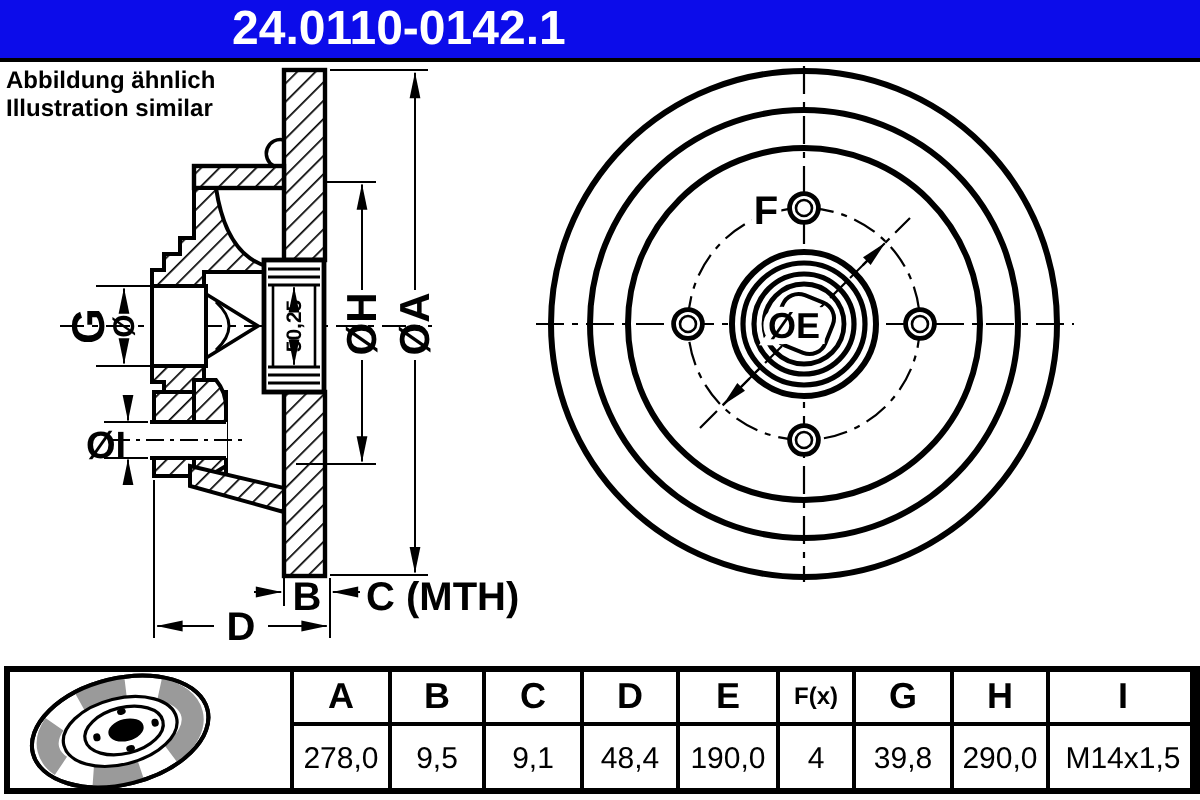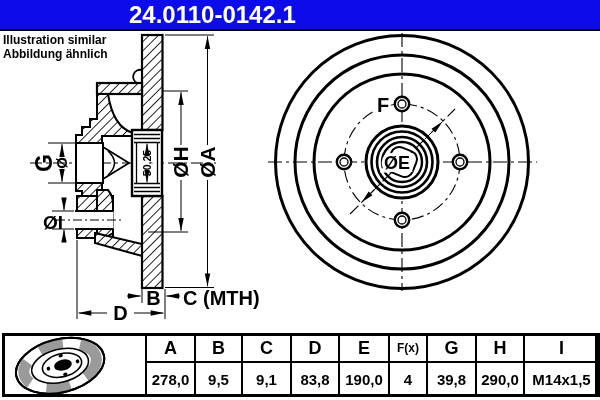--- a/index.html
+++ b/index.html
@@ -8,57 +8,57 @@
     font-family:"Liberation Sans", sans-serif;overflow:hidden;
   }
   .header-bar{
     position:absolute;left:0;top:0;width:600px;height:29px;
     background:#0c0cea;border-bottom:2px solid #000;
   }
   .header-bar span{
     position:absolute;top:1px;color:#fff;font-weight:bold;
     font-size:24px;letter-spacing:0px;white-space:pre;
   }
-  .pn1{left:129px;}
+  .pn1{left:116px;}
   .pn2{left:324px;margin-top:47px;}
   .note{
     position:absolute;left:3px;top:33px;color:#000;
     font-size:12px;font-weight:bold;line-height:14px;
   }
   .drawing{position:absolute;left:0;top:0;}
   .bottom-box{
     position:absolute;left:2px;top:333px;width:596px;height:64px;
     border:3px solid #000;box-sizing:border-box;
   }
   .disc-icon{position:absolute;left:10px;top:336px;}
   table.spec{
     position:absolute;left:145px;top:333px;width:453px;height:64px;
     border-collapse:collapse;table-layout:fixed;
   }
   table.spec th, table.spec td{
     border:2.5px solid #000;text-align:center;vertical-align:middle;
     padding:0;color:#000;overflow:hidden;
   }
   table.spec th{font-size:18px;font-weight:bold;height:26px;}
-  table.spec td{font-size:15px;font-weight:bold;height:32px;}
+  table.spec td{font-size:15px;font-weight:normal;height:32px;}
   svg text{fill:#000;font-family:"Liberation Sans", sans-serif;}
 </style>
 </head>
 <body>
 
 <div class="page">
 
   <div class="header-bar">
     <span class="pn1">24.0110-0142.1</span>
     <span class="pn2">410142</span>
   </div>
 
   <div class="note">
+    <div>Abbildung ähnlich</div>
     <div>Illustration similar</div>
-    <div>Abbildung ähnlich</div>
   </div>
 
   <svg class="drawing" width="600" height="400" viewBox="0 0 600 400">
     <defs>
       <pattern id="hatch" width="6.5" height="6.5" patternUnits="userSpaceOnUse" patternTransform="rotate(-45)">
         <rect width="6.5" height="6.5" fill="#fff"></rect>
         <line x1="0" y1="0" x2="6.5" y2="0" stroke="#000" stroke-width="1.7"></line>
       </pattern>
       <marker id="ah" markerWidth="14" markerHeight="7" refX="13.2" refY="3.5" orient="auto-start-reverse" markerUnits="userSpaceOnUse">
         <path d="M0.5,0.8 L13.5,3.5 L0.5,6.2 Z" fill="#000"></path>
@@ -241,21 +241,21 @@
       <th>E</th>
       <th style="font-size:12px;">F(x)</th>
       <th>G</th>
       <th>H</th>
       <th>I</th>
     </tr>
     <tr>
       <td>278,0</td>
       <td>9,5</td>
       <td>9,1</td>
-      <td>83,8</td>
+      <td>48,4</td>
       <td>190,0</td>
       <td>4</td>
       <td>39,8</td>
       <td>290,0</td>
       <td>M14x1,5</td>
     </tr>
   </tbody>
     </table>
 
 </div>

